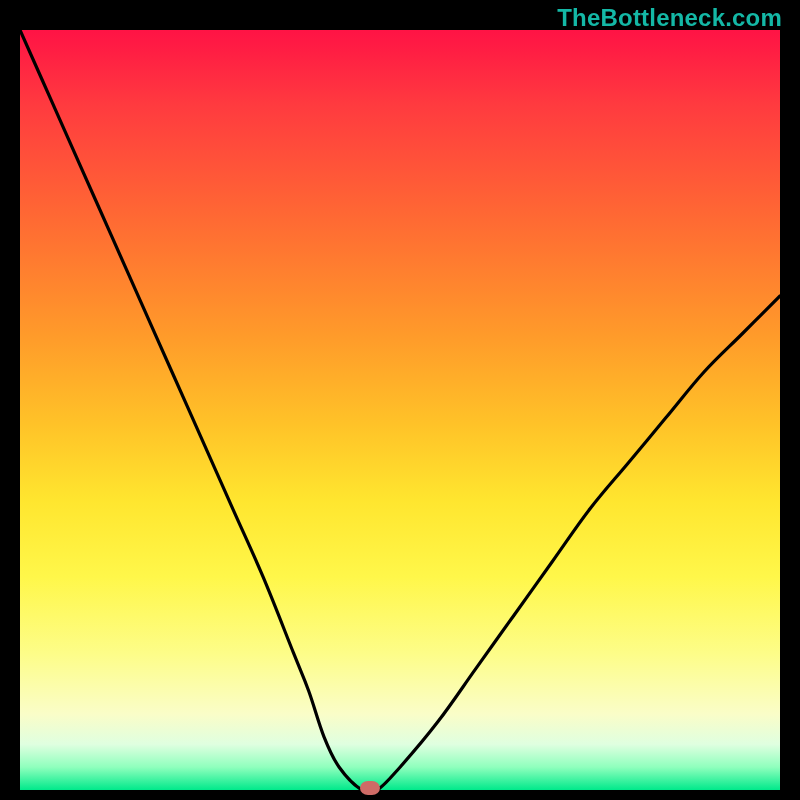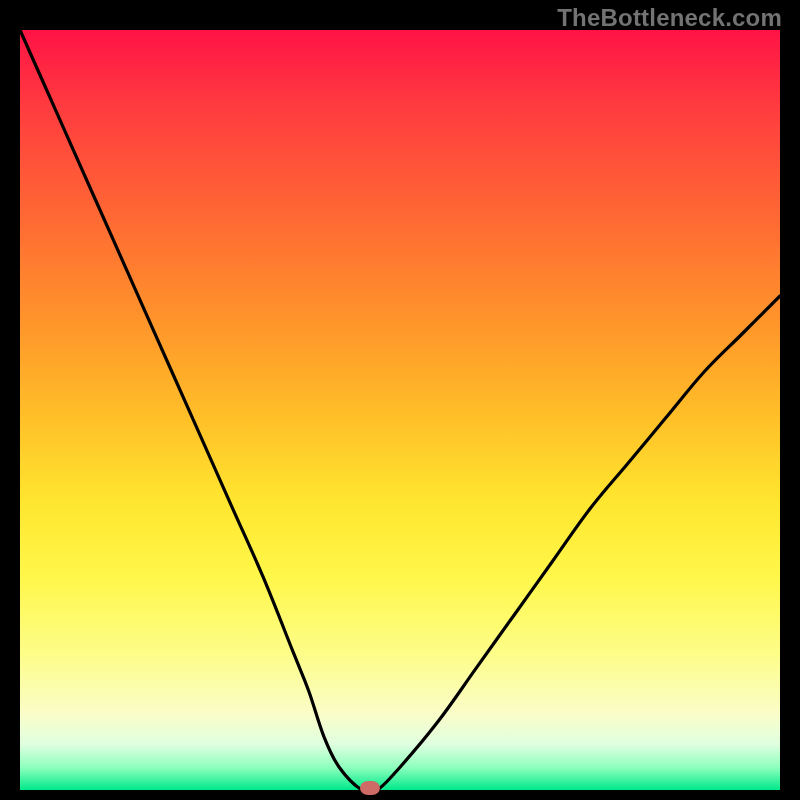--- a/index.html
+++ b/index.html
@@ -10,21 +10,21 @@
     height: 800px;
     background: #000;
   }
   .watermark {
     position: absolute;
     top: 4px;
     right: 18px;
     font-family: Arial, Helvetica, sans-serif;
     font-size: 24px;
     font-weight: 600;
-    color: #737373;
+    color: #14b8a6;
     letter-spacing: 0.2px;
   }
   .plot {
     position: absolute;
     left: 20px;
     top: 30px;
     width: 760px;
     height: 760px;
     background: linear-gradient(to bottom,
       #ff1345 0%,

